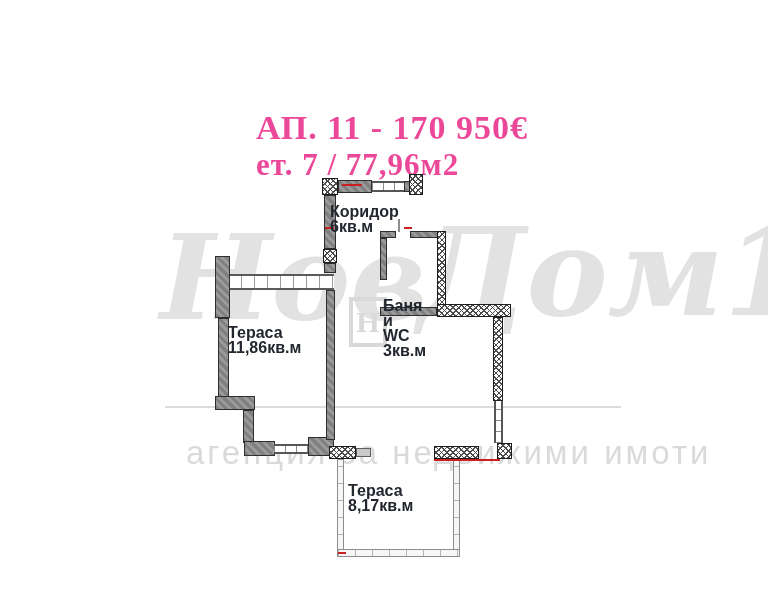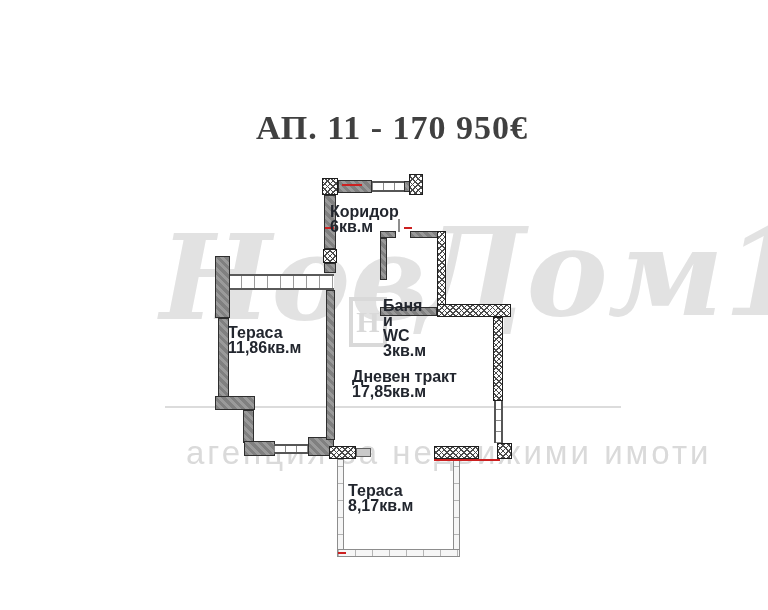--- a/index.html
+++ b/index.html
@@ -14,21 +14,21 @@
   #wm-brand-right{left:418px;top:200px;font-size:122px;}
   #wm-line{position:absolute;left:165px;top:406px;width:456px;height:2px;background:#dcdcdc;}
   #wm-tagline{left:186px;top:434px;font-size:33px;letter-spacing:3px;color:#dadada;}
   #wm-logo{
     left:349px;top:297px;width:30px;height:42px;border:4px solid #d9d9d9;
     font-family:"Liberation Serif",serif;font-weight:bold;font-size:30px;
     color:#d9d9d9;text-align:center;line-height:42px;
   }
   
   #title{
-    position:absolute;left:256px;top:108px;color:#404040;
+    position:absolute;left:256px;top:108px;color:#ec4899;
     font-family:"Liberation Serif",serif;font-weight:bold;line-height:1.15;
   }
   #title .t1{font-size:34px;letter-spacing:1px;}
   #title .t2{font-size:31px;letter-spacing:1px;}
   
   .w{position:absolute;background:repeating-linear-gradient(45deg,#808080 0 3px,#9a9a9a 3px 6px);border:1px solid #2e2e2e;box-sizing:border-box;}
   .hatch{position:absolute;background-color:#fdfdfd;border:1px solid #1d1d1d;box-sizing:border-box;
     background-image:repeating-linear-gradient(45deg,#4a4a4a 0 1px,transparent 1px 4px),
                      repeating-linear-gradient(135deg,#4a4a4a 0 1px,transparent 1px 4px);}
   .win{position:absolute;background-color:#ffffff;border-top:2px solid #565656;border-bottom:2px solid #565656;box-sizing:border-box;
@@ -53,20 +53,21 @@
 <div id="stage">
 
   <div class="wm wm-script" id="wm-brand-left">Нов</div>
   <div class="wm wm-script" id="wm-brand-right">Дом1</div>
   <div id="wm-line"></div>
   <div class="wm" id="wm-tagline">агенция за недвижими имоти</div>
   <div class="wm" id="wm-logo">Н</div>
 
   <div id="title">
     <div class="t1">АП. 11 - 170 950€</div>
+    <div class="t2">ет. 7  /  77,96м2</div>
   </div>
 
   <div class="hatch" style="left:322px;top:178px;width:16px;height:17px;"></div>
   <div class="w" style="left:338px;top:180px;width:34px;height:13px;"></div>
   <div class="win" style="left:372px;top:181px;width:32px;height:11px;"></div>
   <div class="w" style="left:404px;top:181px;width:7px;height:11px;"></div>
   <div class="hatch" style="left:409px;top:174px;width:14px;height:21px;"></div>
 
   <div class="w" style="left:324px;top:195px;width:12px;height:54px;"></div>
   <div class="hatch" style="left:323px;top:249px;width:14px;height:14px;"></div>
@@ -119,23 +120,19 @@
     <div>Баня и</div>
     <div>WC</div>
     <div>3кв.м</div>
   </div>
 
   <div class="rlabel" style="left:228px;top:325px;width:100px;">
     <div>Тераса</div>
     <div>11,86кв.м</div>
   </div>
 
-  <div class="rlabel" style="left:352px;top:369px;width:120px;">
-    <div>Дневен тракт</div>
-    <div>17,85кв.м</div>
-  </div>
 
   <div class="rlabel" style="left:348px;top:483px;width:100px;">
     <div>Тераса</div>
     <div>8,17кв.м</div>
   </div>
 
 </div>
 
 </body></html>

